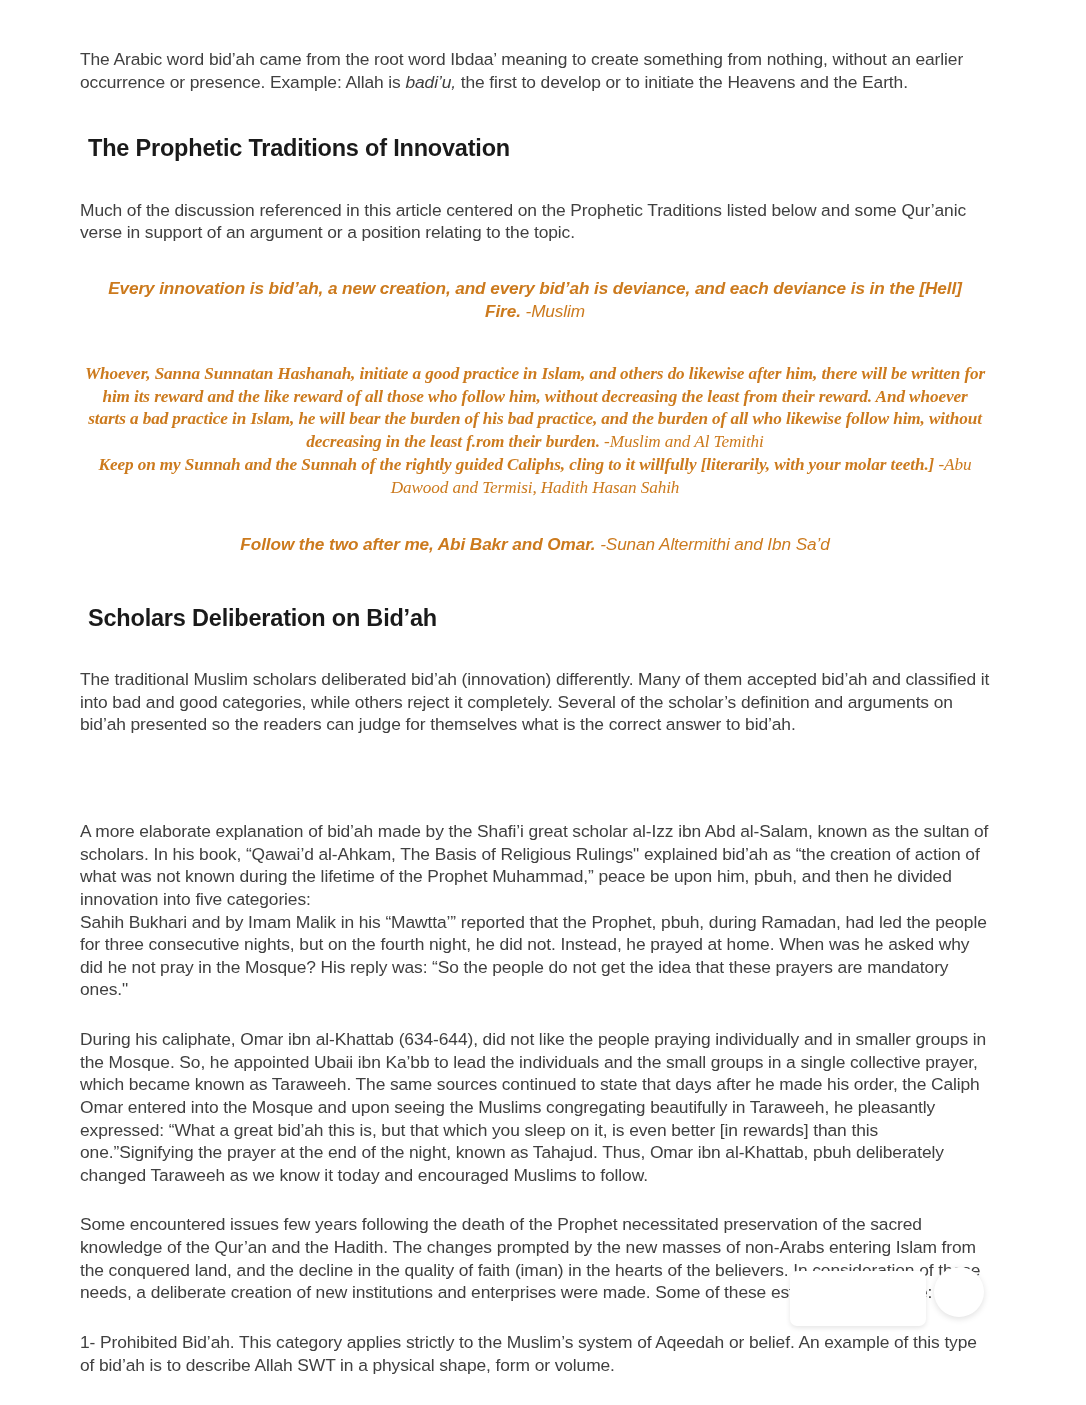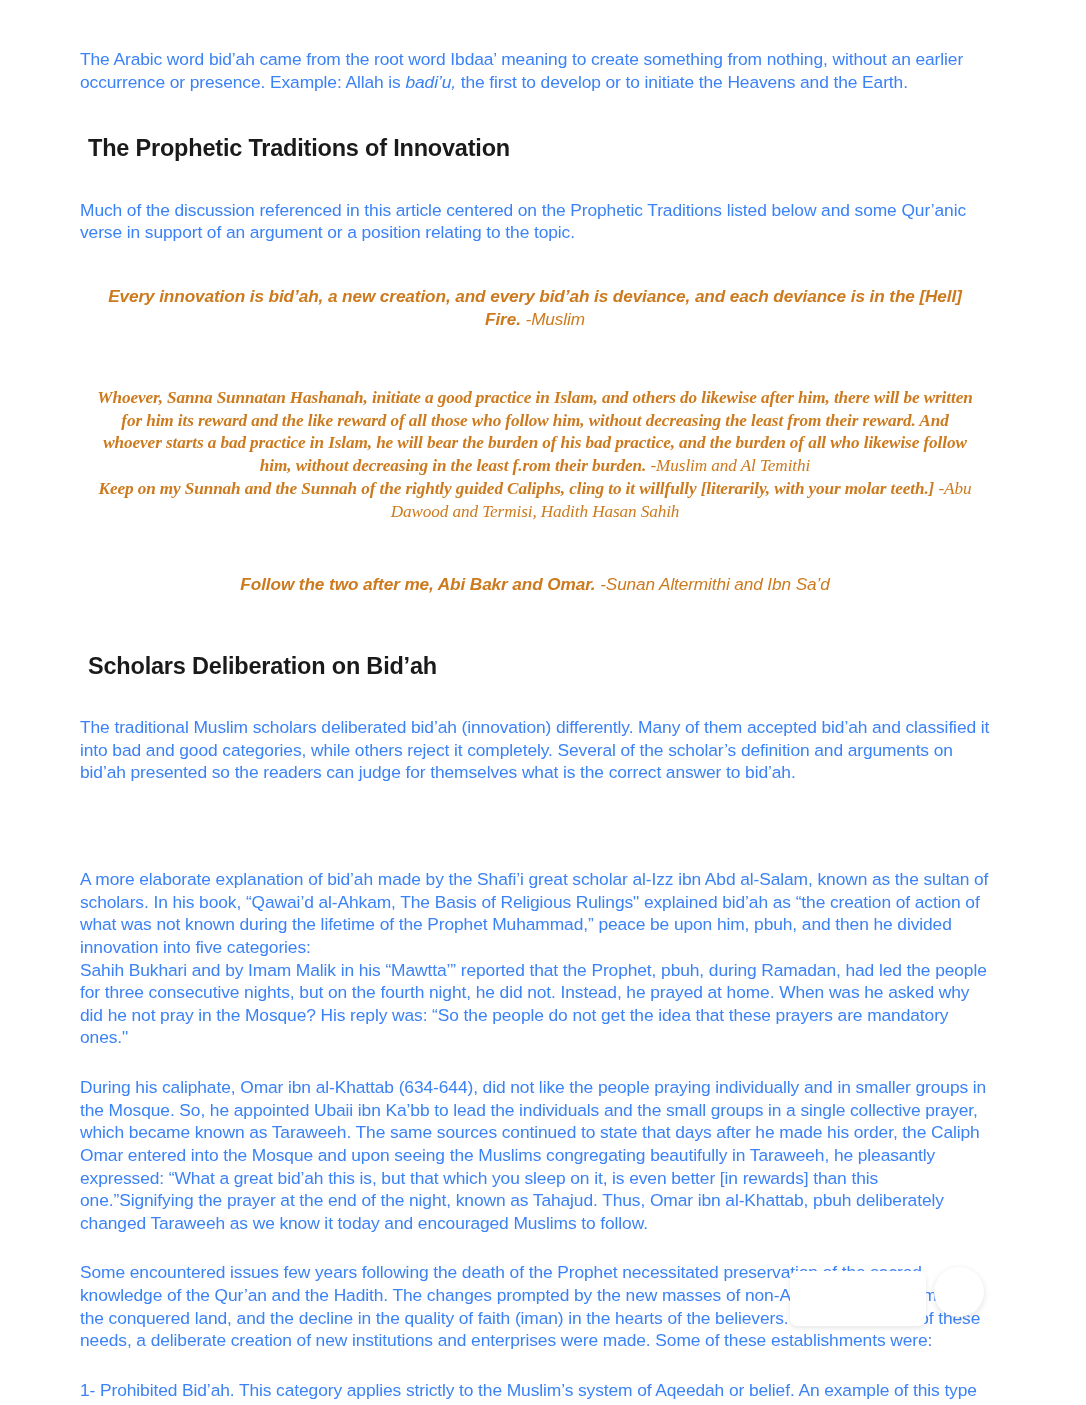--- a/index.html
+++ b/index.html
@@ -23,21 +23,21 @@
     position: absolute;
     left: 80px;
     top: 48px;
     width: 910px;
   }
   p.body {
     font-size: 17.4px;
     line-height: 1.30;
     margin: 0 0 0 0;
     letter-spacing: -0.1px;
-    color: #3b82f6;
+    color: #404040;
   }
   .gap-sm { height: 17px; }
   .gap-md { height: 27px; }
   .gap-lg { height: 33px; }
   .gap-xl { height: 40px; }
 
   h2.heading {
     font-size: 23.5px;
     font-weight: bold;
     margin: 8px;
@@ -54,21 +54,21 @@
     line-height: 1.25;
   }
 
   .hadith {
     color: #cc7a1d;
     font-style: italic;
     font-weight: bold;
     font-size: 17.2px;
     line-height: 1.33;
     text-align: center;
-    margin: 8px;
+    margin: 0;
     letter-spacing: -0.1px;
   }
   .hadith .attrib {
     font-weight: normal;
     font-style: italic;
   }
   .hadith-1 { padding: 0 18px; }
   .hadith-2 { padding: 0 4px; font-family: Liberation Serif, serif; }
   .hadith-3 { padding: 0 4px; }
 

